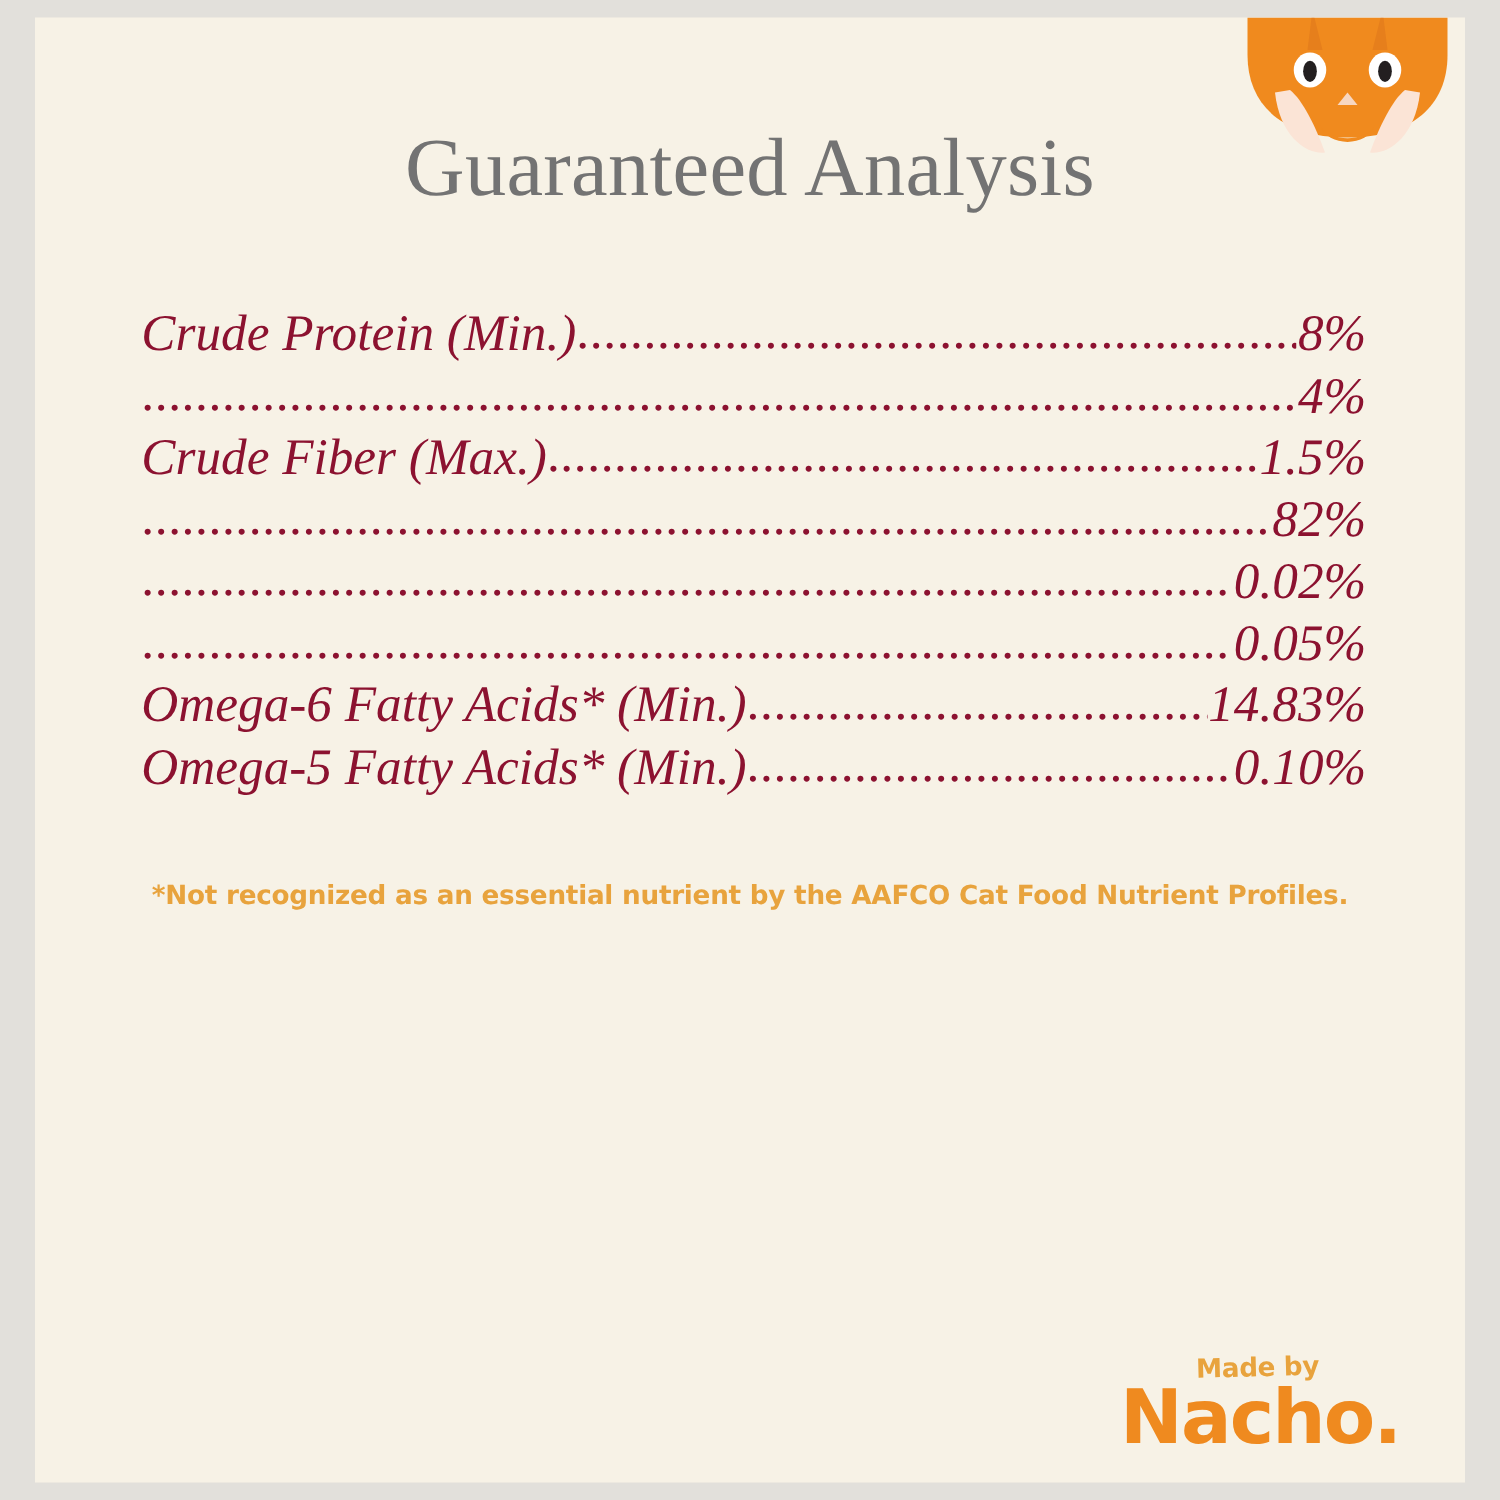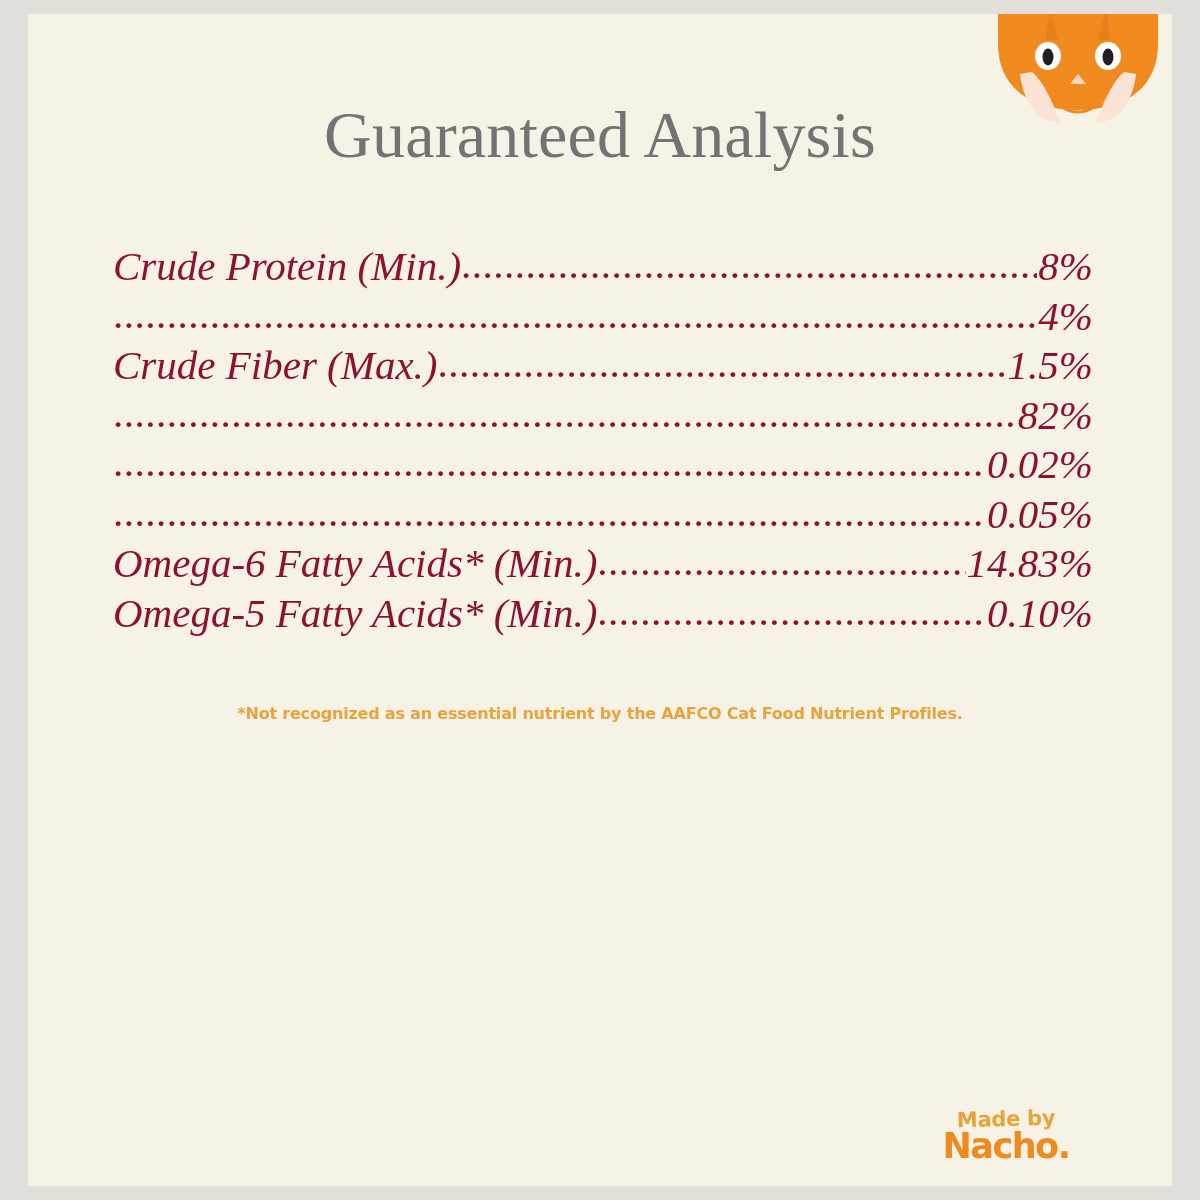--- a/index.html
+++ b/index.html
@@ -77,21 +77,21 @@
 
   
   .footnote {
     position: absolute;
     top: 690px;
     left: 0;
     width: 100%;
     text-align: center;
     color: #e8a33d;
     font-family: "DejaVu Sans", sans-serif;
-    font-size: 16px;
+    font-size: 21px;
     font-weight: 700;
     letter-spacing: -0.2px;
   }
 
   
   .brand {
     position: absolute;
     right: 56px;
     bottom: 22px;
     text-align: center;
@@ -103,21 +103,21 @@
     font-weight: 700;
     font-size: 21px;
     letter-spacing: -0.3px;
     transform: rotate(-1.5deg);
     margin-bottom: -2px;
   }
   .brand .wordmark {
     color: #ef8a1f;
     font-family: "DejaVu Sans", sans-serif;
     font-weight: 700;
-    font-size: 35px;
+    font-size: 60px;
     letter-spacing: -1.5px;
     line-height: 1;
   }
 </style>
 </head>
 <body>
 
 <div class="card">
 
   <div class="mascot">

